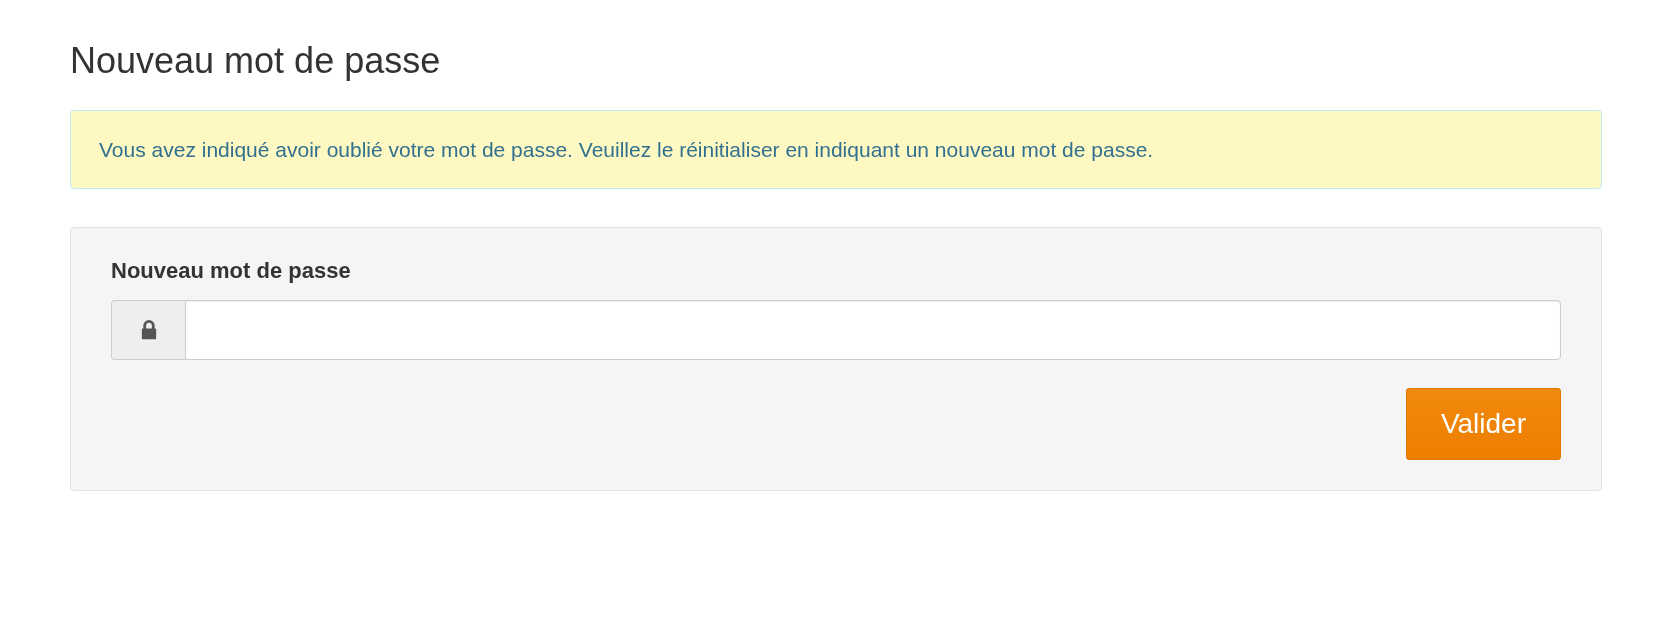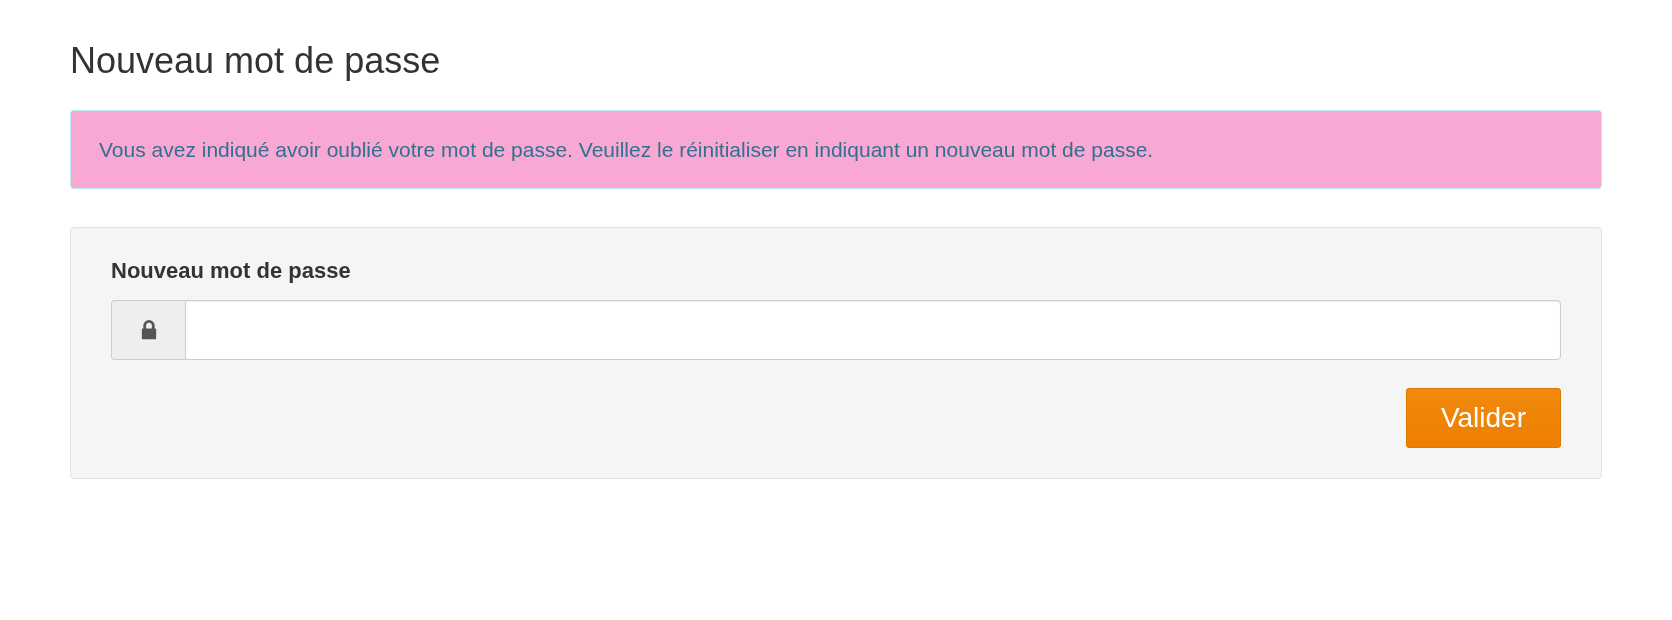--- a/index.html
+++ b/index.html
@@ -14,21 +14,21 @@
       background: #fff;
       padding: 40px 70px;
     }
     .page-title {
       font-size: 36px;
       font-weight: 500;
       color: #333;
       margin-bottom: 28px;
     }
     .alert-info {
-      background-color: #f9a8d4;
+      background-color: #fef9c3;
       border: 1px solid #bce8f1;
       border-radius: 4px;
       color: #31708f;
       padding: 24px 28px;
       font-size: 21px;
       margin-bottom: 38px;
       line-height: 1.4;
     }
     .well {
       background-color: #f5f5f5;
@@ -83,21 +83,21 @@
       display: flex;
       justify-content: flex-end;
     }
     .btn-submit {
       background-color: #ef8200;
       background-image: linear-gradient(#f08a0e, #ee7e00);
       border: 1px solid #e07700;
       color: #fff;
       font-size: 28px;
       font-weight: 400;
-      padding: 12px 34px;
+      padding: 18px 34px;
       border-radius: 3px;
       cursor: pointer;
       line-height: 1.2;
     }
   </style>
 </head>
 <body>
 
 <h1 class="page-title">Nouveau mot de passe</h1>
 

